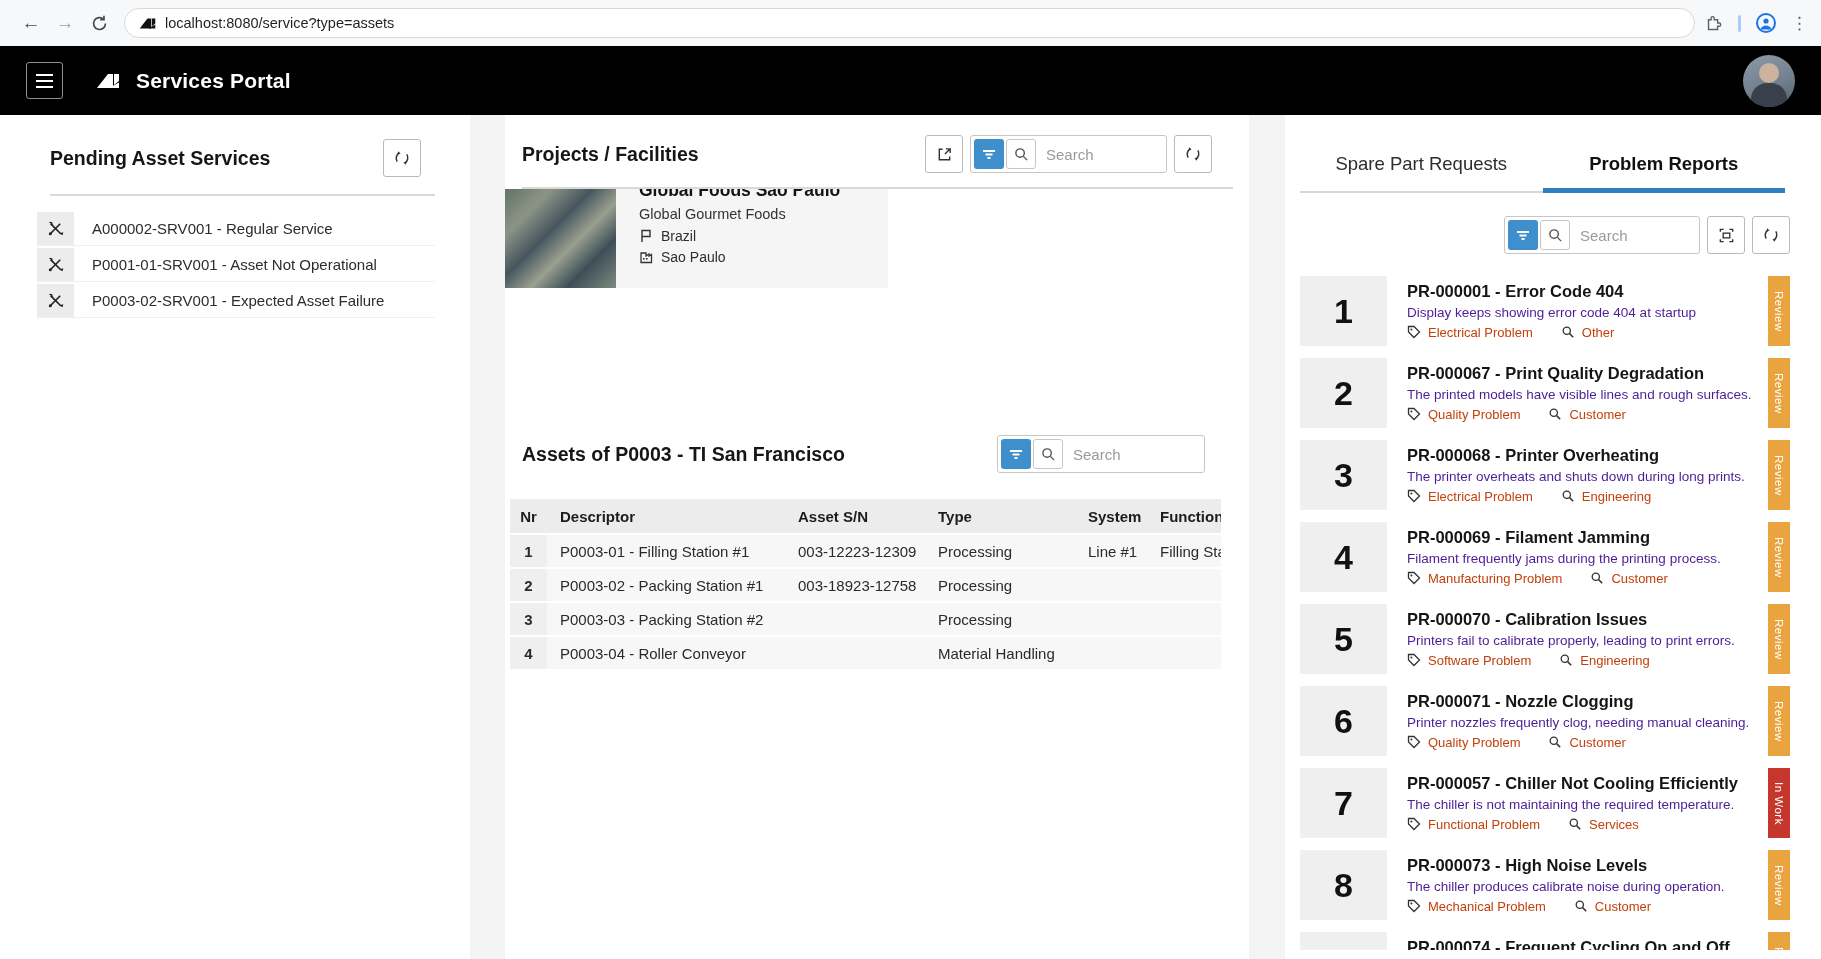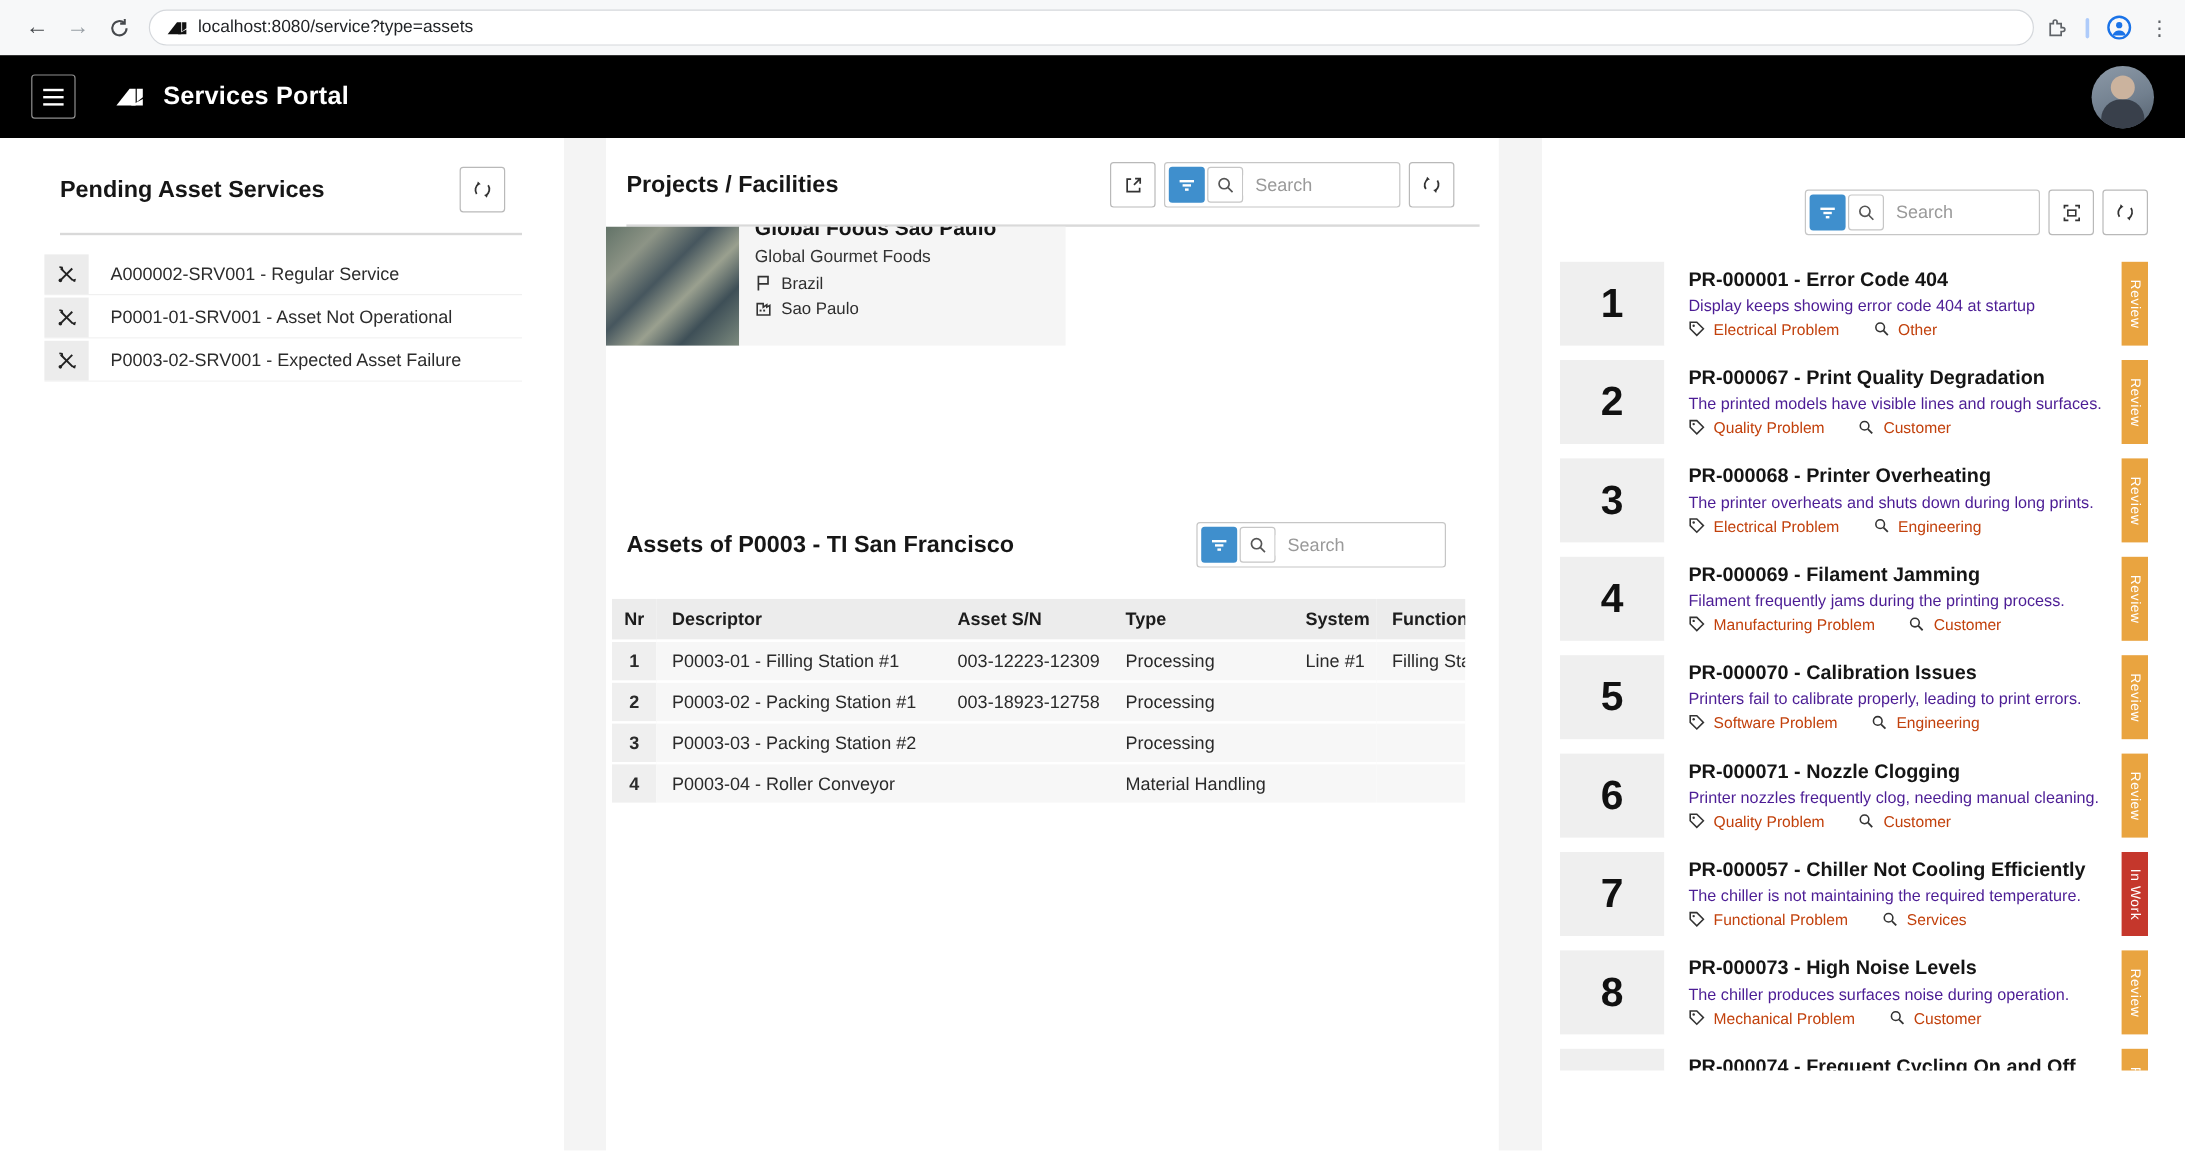--- a/index.html
+++ b/index.html
@@ -56,21 +56,21 @@
   .svc-lb { display:flex; align-items:center; padding-left:18px; font-size:15px; color:#2c2c2c; background:#fff; flex:1; }
 
   
   .mp-head { display:flex; align-items:center; padding:0 37px 0 17px; gap:7px; }
   .mp-head .sec-title { flex:1; }
   .panel-mid .hdiv { margin:14px 16px 0 17px; }
   .cards-viewport { height:204px; overflow:hidden; margin-left:0; }
   .cards-inner { padding-top:0; margin-top:-17px; }
   .fcard { display:flex; width:383px; margin-bottom:9px; cursor:pointer; }
   .fcard .img { width:111px; flex:none; }
-  .fcard .body { flex:1; padding:8px 10px 8px 13px; }
+  .fcard .body { flex:1; padding:8px 10px 8px 23px; }
   .fcard.c0 { height:116px; } .fcard.c0 .body { background:#f5f5f5; }
   .fcard.c1 { height:98px; }
   .img-ind { background:linear-gradient(135deg,#53675d 0%,#8d9486 28%,#46565e 46%,#9aa08f 62%,#3e4f57 78%,#7c8a7e 100%); }
   .img-city{ background:linear-gradient(125deg,#8fadbd 0%,#d3e0e6 30%,#a6bcc7 50%,#e0e9ed 68%,#93abb9 85%,#c2d3db 100%); }
   .fcard .name { font-size:17.5px; font-weight:bold; color:#141414; margin-bottom:5px; }
   .fcard .co { font-size:14.5px; color:#333; margin-bottom:6px; }
   .fcard .mrow { display:flex; align-items:center; gap:8px; font-size:14px; color:#2e2e2e; margin-bottom:5px; }
   .mini-ic { width:14px; height:14px; flex:none; }
 
   .assets-head { display:flex; align-items:center; padding:0 44px 0 17px; margin-top:42px; }
@@ -342,20 +342,24 @@
           </tr>
         </tbody>
           </table>
       </div>
     </main>
 
     <div class="gutter g2"></div>
 
     <aside class="panel-right">
       <div class="rp-inner">
+        <div class="tabs">
+          <div class="tab">Spare Part Requests</div>
+          <div class="tab active">Problem Reports</div>
+        </div>
 
         <div class="rp-tools">
           <div class="searchgroup" style="width:196px;">
             <div class="sg-filter">
               <svg width="14" height="14" viewBox="0 0 14 14">
                   <rect x="1" y="3" width="12" height="2" fill="#fff"></rect>
                   <rect x="3.5" y="6.5" width="7" height="2" fill="#fff"></rect>
                   <rect x="5.5" y="10" width="3" height="2" fill="#fff"></rect>
                 </svg>
             </div>
@@ -535,21 +539,21 @@
         <span class="aud">Services</span>
       </div>
     </div>
     <div class="badge" style="background: rgb(197, 55, 44);">In Work</div>
   </div>
 
   <div class="report">
     <div class="num">8</div>
     <div class="rbody">
       <div class="rtitle">PR-000073 - High Noise Levels</div>
-      <div class="rdesc">The chiller produces surfaces noise during operation.</div>
+      <div class="rdesc">The chiller produces calibrate noise during operation.</div>
       <div class="rmeta">
         <svg class="mini-ic" viewBox="0 0 14 14">
                     <path d="M1.5 7 V1.5 H7 L12.5 7 L7 12.5 Z" fill="none" stroke="#333" stroke-width="1.3"></path>
                     <circle cx="4.4" cy="4.4" r="1" fill="#333"></circle>
                   </svg>
         <span class="cat">Mechanical Problem</span>
         <span class="gap"></span>
         <svg class="mini-ic" viewBox="0 0 14 14">
                     <circle cx="5.8" cy="5.8" r="3.6" fill="none" stroke="#333" stroke-width="1.3"></circle>
                     <path d="M8.6 8.6 L12.2 12.2" stroke="#333" stroke-width="1.5"></path>

